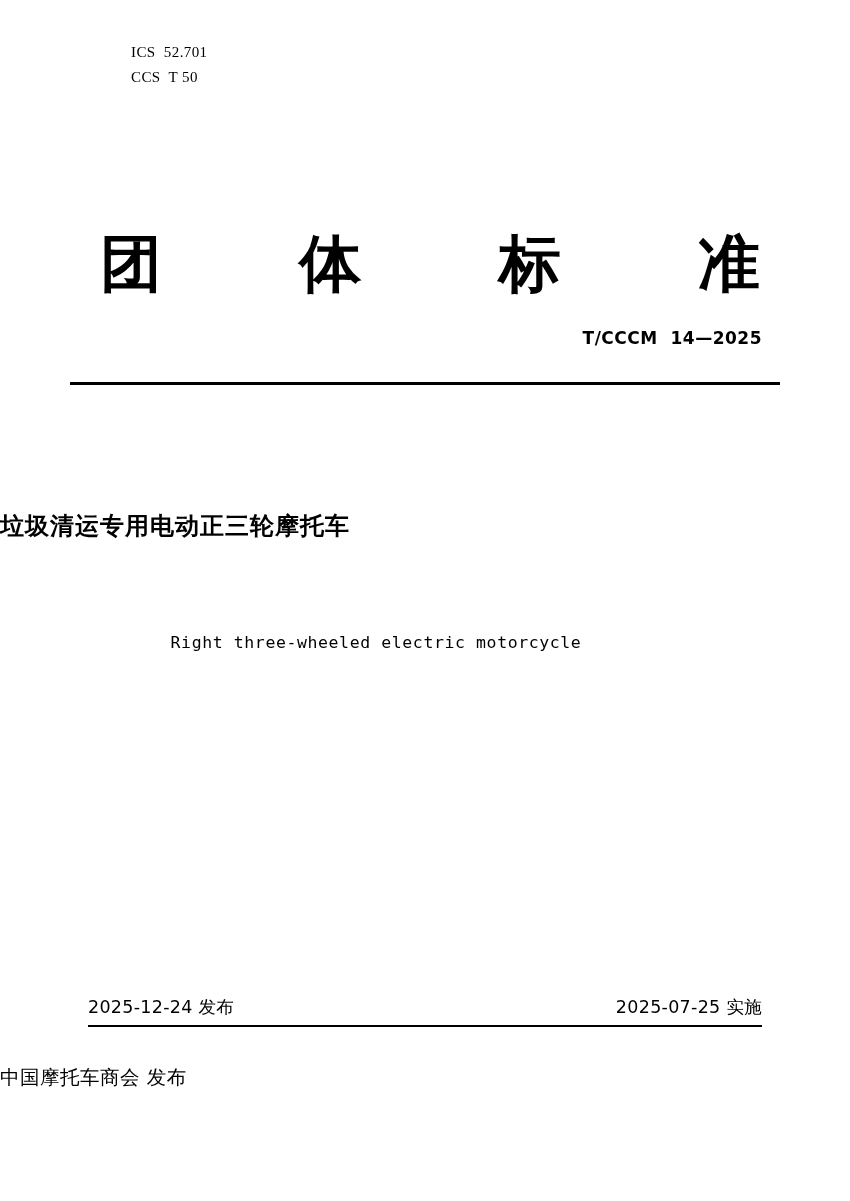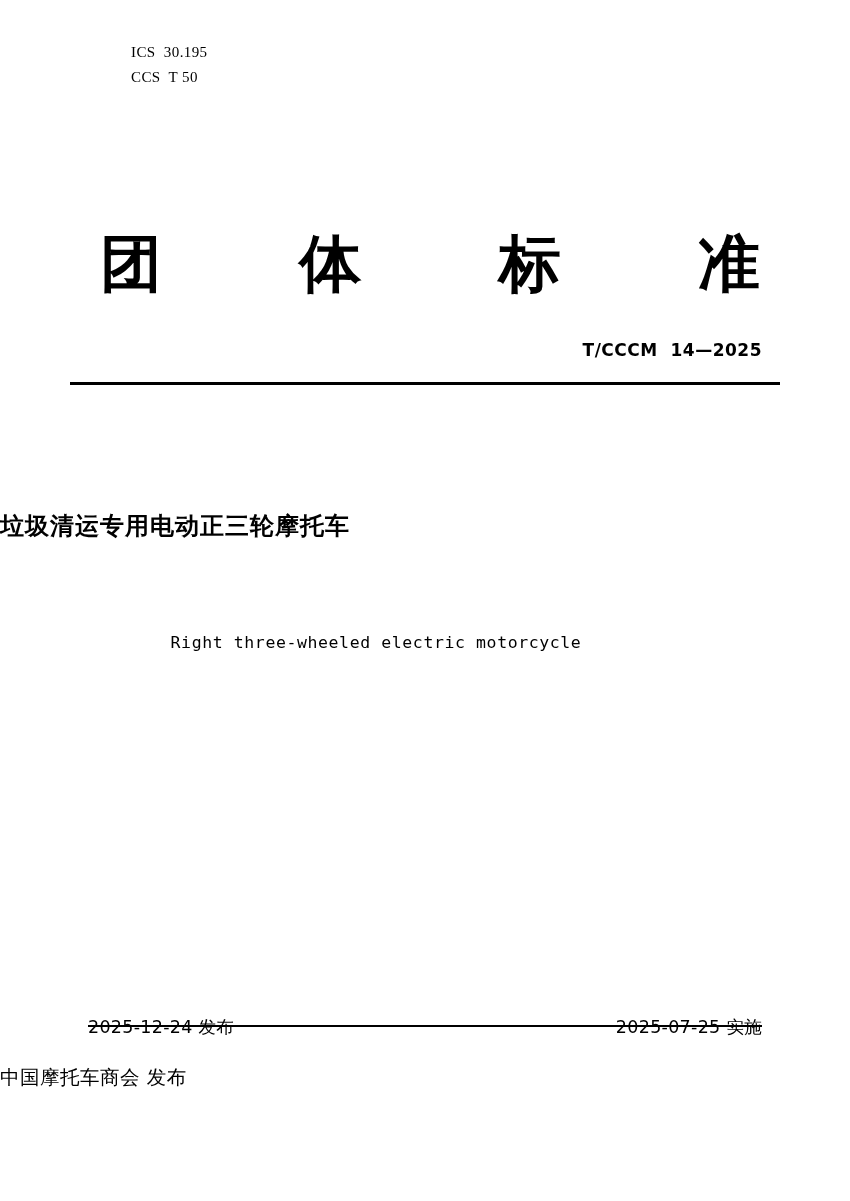--- a/index.html
+++ b/index.html
@@ -52,21 +52,21 @@
     line-height: 72px;
   }
   .biaoti span {
     display: block;
   }
 
   
   .std-number {
     position: absolute;
     right: 88px;
-    top: 340px;
+    top: 328px;
     font-family: "DejaVu Sans", sans-serif;
     font-weight: bold;
     font-size: 17px;
     letter-spacing: 0.5px;
     white-space: pre;
   }
 
   
   .rule-top {
     position: absolute;
@@ -115,42 +115,41 @@
   .dates {
     position: absolute;
     left: 88px;
     top: 995px;
     width: 674px;
     display: flex;
     justify-content: space-between;
     font-family: "DejaVu Sans", sans-serif;
     font-size: 17.5px;
     letter-spacing: 0.3px;
-    margin-top: 20px;
   }
 
   
   .publisher {
     position: absolute;
     left: 0;
     top: 1064px;
     width: 850px;
     text-align: left;
     font-family: "DejaVu Sans", sans-serif;
     font-size: 19.5px;
     letter-spacing: 0.5px;
   }
 </style>
 </head>
 <body>
 
 <div class="page">
 
   <div class="codes">
-    <div>ICS  30.195</div>
+    <div>ICS  52.701</div>
     <div>CCS  T 50</div>
   </div>
 
   <div class="biaoti">
     <span>团</span>
     <span>体</span>
     <span>标</span>
     <span>准</span>
   </div>
 

